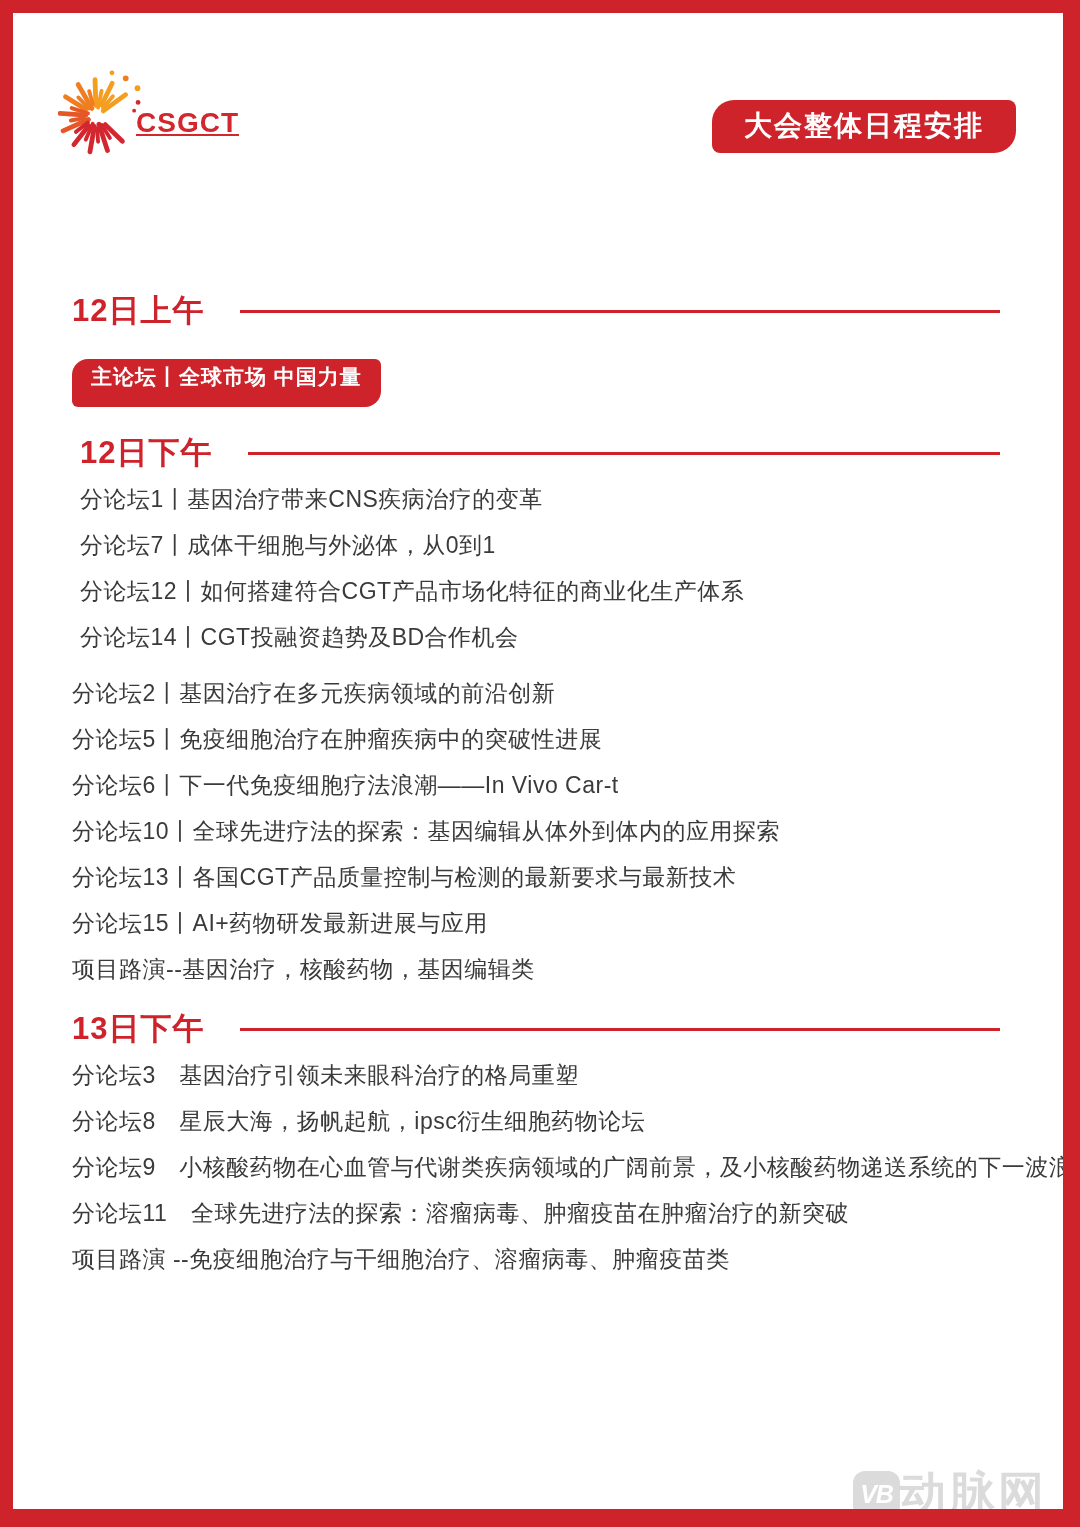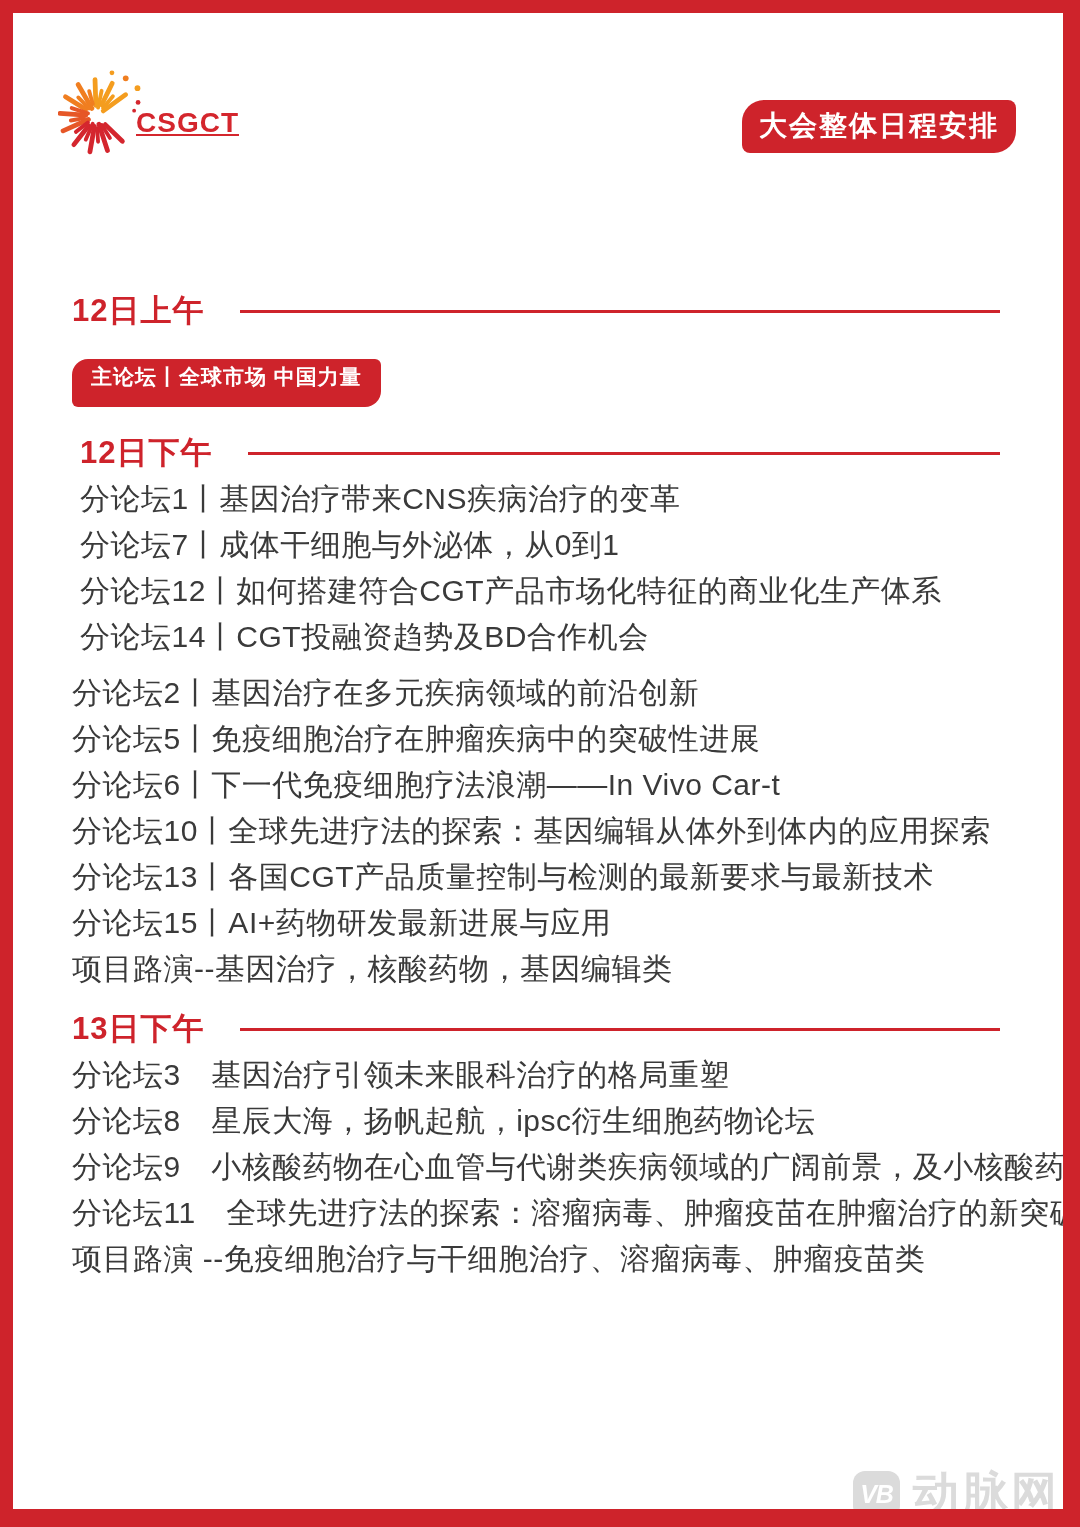--- a/index.html
+++ b/index.html
@@ -26,21 +26,21 @@
   .logo{position:absolute;left:58px;top:70px;width:300px;height:120px;z-index:2;}
   .logo svg{position:absolute;left:0;top:0;}
   .logo-text{
     position:absolute;left:78px;top:37px;
     font-size:28px;font-weight:800;color:#D4262D;letter-spacing:1px;text-decoration:underline;
   }
   .header-badge{
     position:absolute;top:100px;right:64px;z-index:2;
     background:var(--accent);color:#fff;
     font-size:28px;font-weight:700;letter-spacing:2px;
-    padding:7px 17px 8px;border-radius:22px 8px 22px 8px;
+    padding:7px 32px 8px;border-radius:22px 8px 22px 8px;
     white-space:nowrap;
   }
   
   main{position:relative;z-index:1;padding:292px 0 0 72px;}
   section + section{margin-top:26px;}
   section.first-gap{margin-top:27px;margin-left:8px;}
   .section-head{display:flex;align-items:center;gap:36px;}
   .section-title{
     margin:0;font-size:31px;line-height:38px;font-weight:800;
     color:var(--accent);letter-spacing:1px;white-space:nowrap;
@@ -48,28 +48,28 @@
   .rule{flex:1;height:3px;background:var(--accent);margin-right:80px;}
   .badge-main{
     display:inline-block;margin-top:29px;
     background:var(--accent);color:#fff;
     font-size:21px;font-weight:700;letter-spacing:1px;
     padding:4px 19px 16px;border-radius:16px 6px 16px 6px;
     white-space:nowrap;
   }
   ul.items{list-style:none;margin:12px 0 0 0;padding:0;}
   ul.items li{
-    font-size:30px;line-height:30px;margin-bottom:16px;
+    font-size:23px;line-height:30px;margin-bottom:16px;
     color:var(--text-dark);font-weight:500;letter-spacing:0.5px;
     white-space:nowrap;
   }
   
   .watermark{
     position:absolute;left:853px;top:1463px;z-index:2;
-    display:flex;align-items:center;gap:13px;
+    display:flex;align-items:center;
   }
   .wm-icon{
     width:47px;height:47px;border-radius:12px;background:var(--wm-gray);
     color:#fff;font-weight:800;font-style:italic;font-size:25px;
     display:flex;align-items:center;justify-content:center;letter-spacing:-1px;
   }
   .wm-text{
     font-size:46px;font-weight:700;color:var(--wm-gray);
     letter-spacing:3px;white-space:nowrap;
   }

